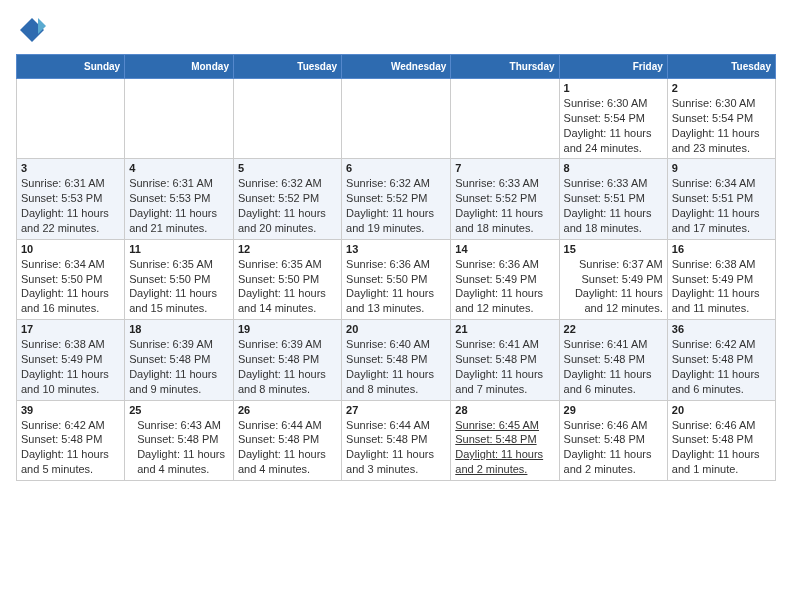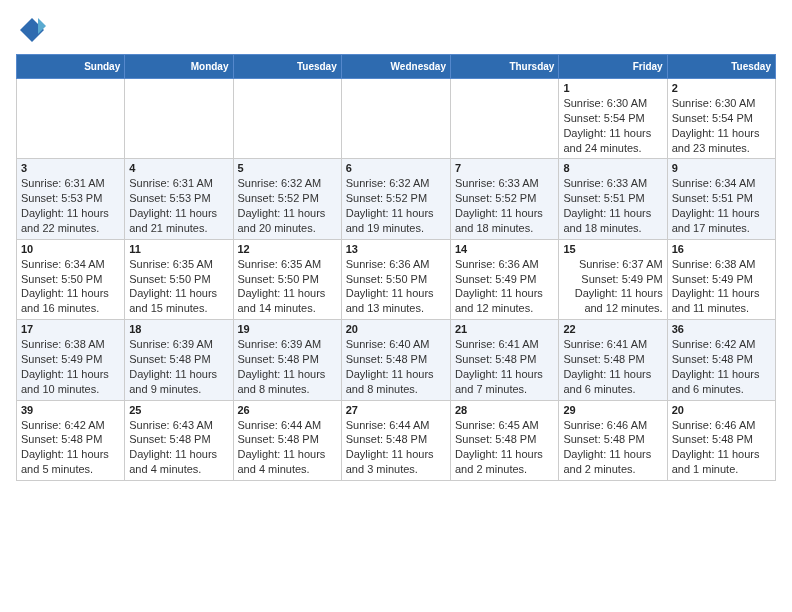--- a/index.html
+++ b/index.html
@@ -276,39 +276,39 @@
       </tr>
       <tr>
         <td>
           <span class="day-number">39</span>
           <div class="day-info" style="white-space: pre-line;">Sunrise: 6:42 AM
 Sunset: 5:48 PM
 Daylight: 11 hours and 5 minutes.</div>
         </td>
         <td>
           <span class="day-number">25</span>
-          <div class="day-info" style="white-space: pre-line;">Sunrise: 6:43 AM
+          <div class="day-info" style="white-space: pre-line; margin-left: 8px;">Sunrise: 6:43 AM
 Sunset: 5:48 PM
 Daylight: 11 hours and 4 minutes.</div>
         </td>
         <td>
           <span class="day-number">26</span>
           <div class="day-info" style="white-space: pre-line;">Sunrise: 6:44 AM
 Sunset: 5:48 PM
 Daylight: 11 hours and 4 minutes.</div>
         </td>
         <td>
           <span class="day-number">27</span>
           <div class="day-info" style="white-space: pre-line;">Sunrise: 6:44 AM
 Sunset: 5:48 PM
 Daylight: 11 hours and 3 minutes.</div>
         </td>
         <td>
           <span class="day-number">28</span>
-          <div class="day-info" style="white-space: pre-line;">Sunrise: 6:45 AM
+          <div class="day-info" style="white-space: pre-line; text-decoration: underline;">Sunrise: 6:45 AM
 Sunset: 5:48 PM
 Daylight: 11 hours and 2 minutes.</div>
         </td>
         <td>
           <span class="day-number">29</span>
           <div class="day-info" style="white-space: pre-line;">Sunrise: 6:46 AM
 Sunset: 5:48 PM
 Daylight: 11 hours and 2 minutes.</div>
         </td>
         <td>

